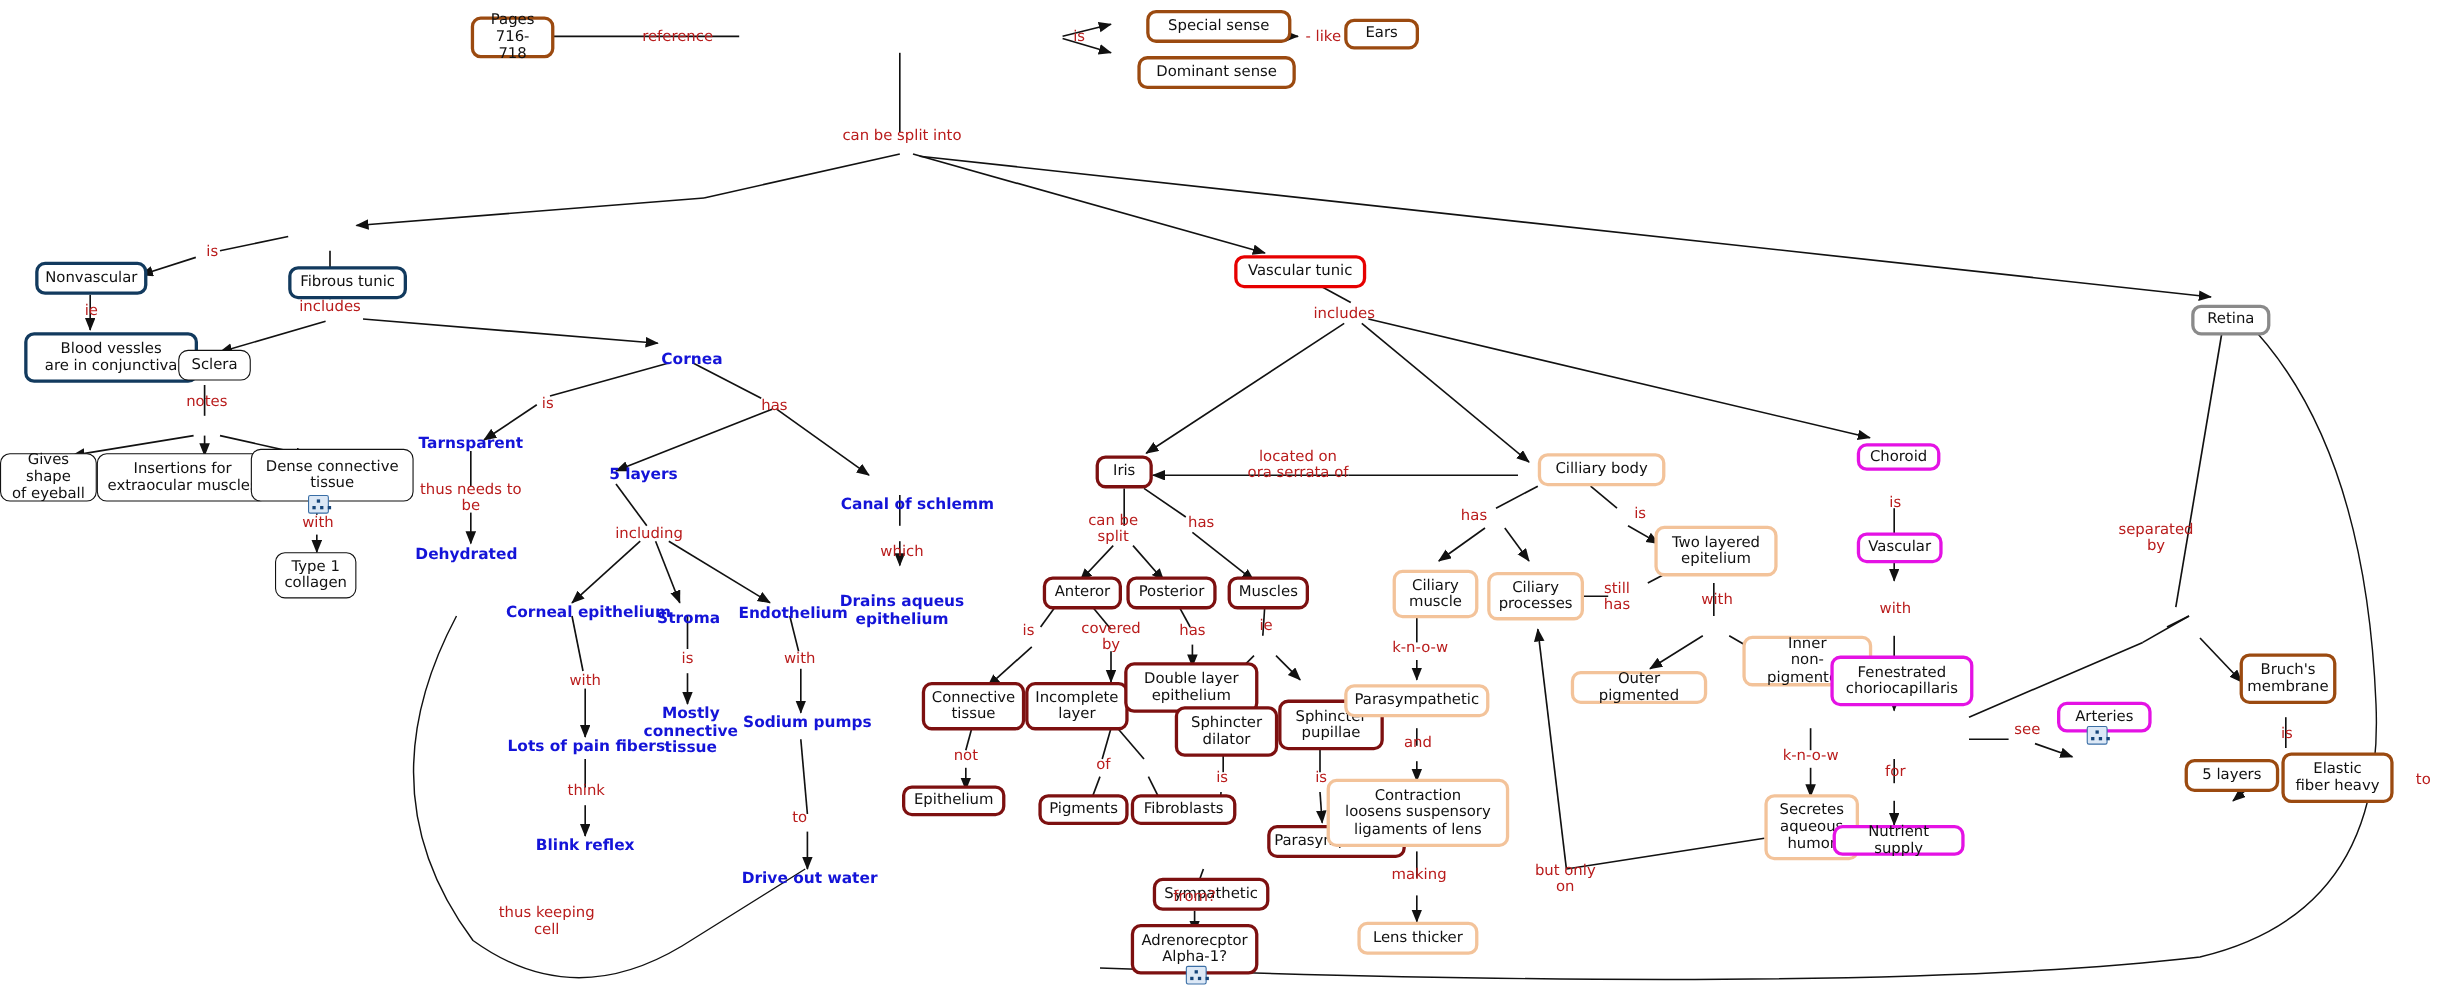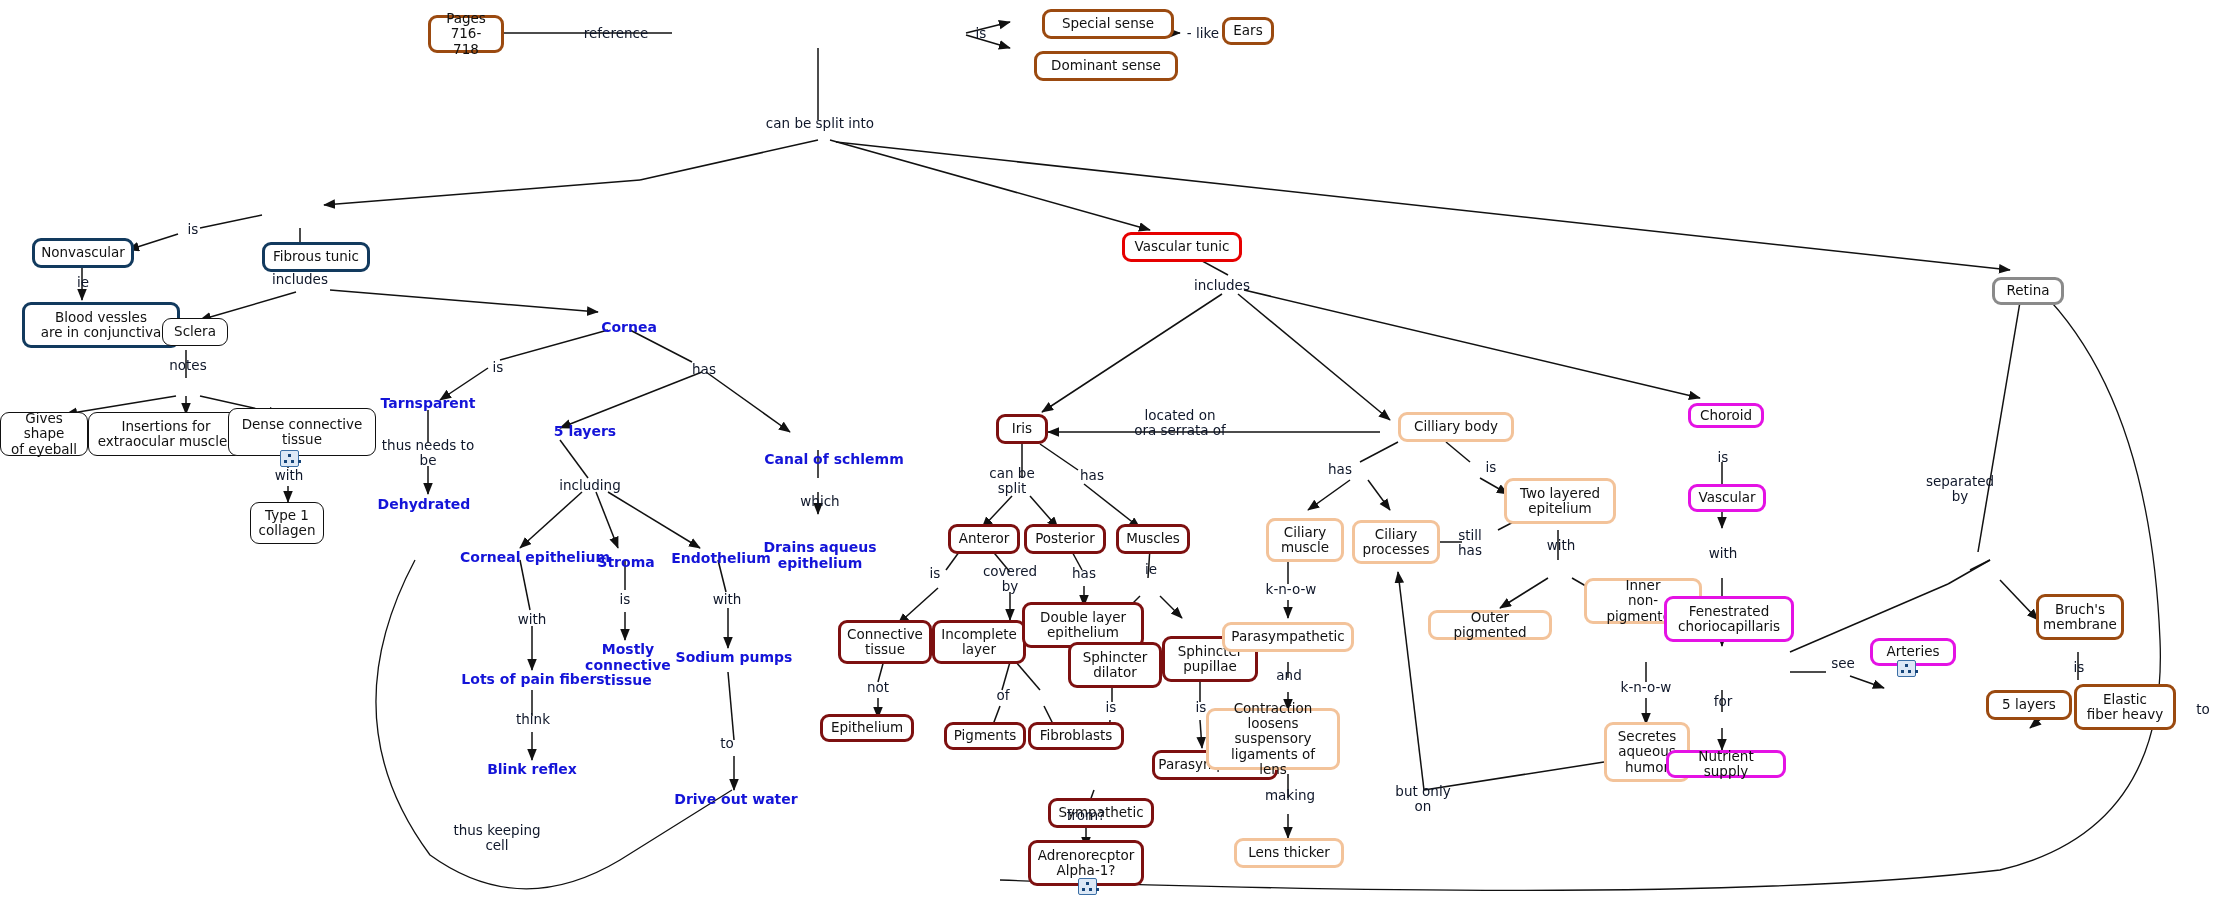--- a/index.html
+++ b/index.html
@@ -11,21 +11,21 @@
         font-size:13.5px;padding:3px 7px;white-space:pre-line;}
   .node.bw{border:2.2px solid #111;}
   .node.brown{border:3.2px solid #9b4a10;}
   .node.darkred{border:3.2px solid #7d1010;}
   .node.navy{border:3.2px solid #123a5e;}
   .node.red{border:3.4px solid #e60000;}
   .node.peach{border:3.2px solid #f3c39a;}
   .node.magenta{border:3.4px solid #e412e4;}
   .node.gray{border:3.0px solid #8a8a8a;}
   .node.thin{border-width:1.6px;}
-  .label{position:absolute;font-size:13.5px;color:#0f172a;text-align:center;line-height:1.14;
+  .label{position:absolute;font-size:13.5px;color:#b91c1c;text-align:center;line-height:1.14;
          white-space:pre-line;background:transparent;}
   .blu{position:absolute;color:#1414d8;font-weight:bold;font-size:14px;text-align:center;
        line-height:1.12;white-space:pre-line;}
   .linkicon{position:absolute;width:17px;height:15px;border:1px solid #3a6ea5;background:#dce8f6;
             border-radius:2px;display:flex;align-items:center;justify-content:center;}
   .linkicon i{display:block;width:11px;height:9px;position:relative;}
   .linkicon i:before{content:"";position:absolute;left:4px;top:0;width:3px;height:3px;background:#16457a;}
   .linkicon i:after{content:"";position:absolute;left:0;bottom:0;width:11px;height:3px;
        border-left:3px solid #16457a;border-right:3px solid #16457a;
        box-shadow:inset 0 0 0 0 #000;background:linear-gradient(#16457a,#16457a) center/3px 3px no-repeat;}
@@ -168,21 +168,21 @@
       <path d="M2040,290 Q2150,400 2160,640 Q2168,830 2000,870 Q1700,905 1000,880" stroke-width="1.3"></path>
     </g>
   </svg>
 
   <div class="node brown" style="left:428px;top:15px;width:76px;height:38px;">Pages
 716-718</div>
   <div class="label" style="left:562px;top:26px;width:108px;">reference</div>
   <div class="label" style="left:970px;top:26px;width:22px;">is</div>
   <div class="node brown" style="left:1042px;top:9px;width:132px;height:30px;">Special sense</div>
   <div class="label" style="left:1178px;top:26px;width:50px;">- like</div>
-  <div class="node brown" style="left:1222px;top:17px;width:52px;height:28px;">Ears</div>
+  <div class="node brown" style="left:1222px;top:17px;width:68px;height:28px;">Ears</div>
   <div class="node brown" style="left:1034px;top:51px;width:144px;height:30px;">Dominant sense</div>
   <div class="label" style="left:742px;top:116px;width:156px;">can be split into</div>
 
   <div class="node navy" style="left:262px;top:198px;width:108px;height:30px;margin-top:44px;">Fibrous tunic</div>
   <div class="label" style="left:182px;top:222px;width:22px;">is</div>
   <div class="node navy" style="left:32px;top:238px;width:102px;height:30px;">Nonvascular</div>
   <div class="label" style="left:72px;top:275px;width:22px;">ie</div>
   <div class="node navy" style="left:22px;top:302px;width:158px;height:46px;">Blood vessles
 are in conjunctiva</div>
   <div class="label" style="left:260px;top:272px;width:80px;">includes</div>
@@ -277,21 +277,21 @@
   <div class="node peach" style="left:1398px;top:412px;width:116px;height:30px;">Cilliary body</div>
   <div class="label" style="left:1324px;top:462px;width:32px;">has</div>
   <div class="label" style="left:1480px;top:460px;width:22px;">is</div>
   <div class="node peach" style="left:1266px;top:518px;width:78px;height:44px;">Ciliary
 muscle</div>
   <div class="node peach" style="left:1352px;top:520px;width:88px;height:44px;">Ciliary
 processes</div>
   <div class="label" style="left:1248px;top:582px;width:86px;">k-n-o-w</div>
   <div class="node peach" style="left:1222px;top:622px;width:132px;height:30px;">Parasympathetic</div>
   <div class="label" style="left:1268px;top:668px;width:42px;">and</div>
-  <div class="node peach" style="left:1206px;top:708px;width:134px;height:62px;">Contraction
+  <div class="node peach" style="left:1206px;top:708px;width:166px;height:62px;">Contraction
 loosens suspensory
 ligaments of lens</div>
   <div class="label" style="left:1262px;top:788px;width:56px;">making</div>
   <div class="node peach" style="left:1234px;top:838px;width:110px;height:30px;">Lens thicker</div>
   <div class="label" style="left:1444px;top:528px;width:52px;">still
 has</div>
   <div class="node peach" style="left:1504px;top:478px;width:112px;height:46px;">Two layered
 epitelium</div>
   <div class="label" style="left:1540px;top:538px;width:42px;">with</div>
   <div class="node peach" style="left:1428px;top:610px;width:124px;height:30px;">Outer pigmented</div>

